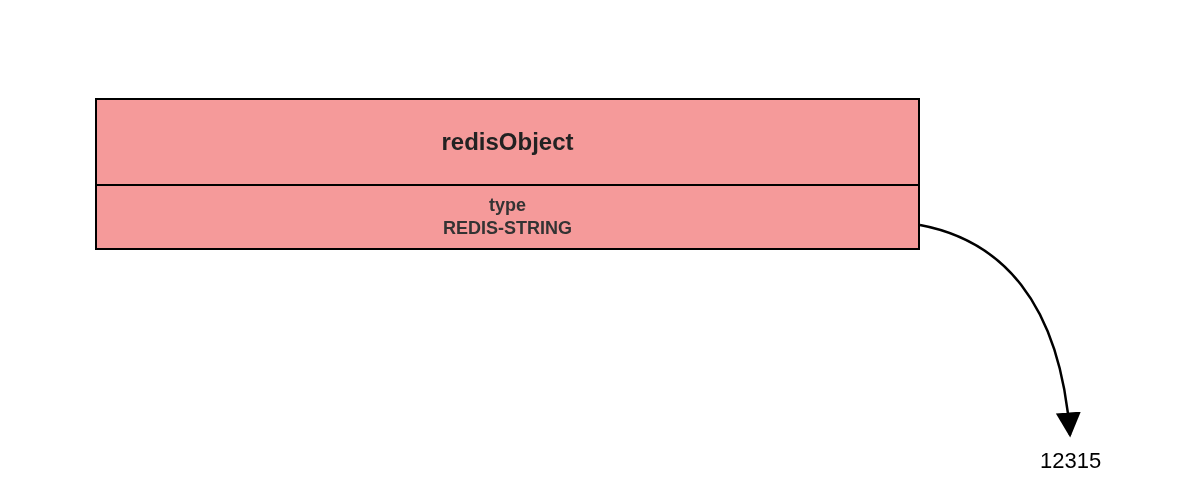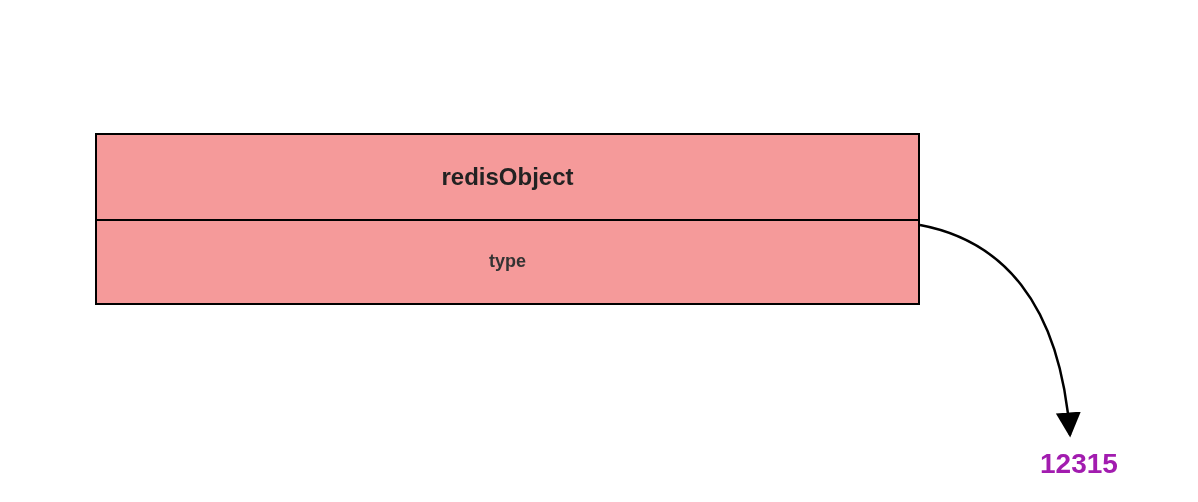--- a/index.html
+++ b/index.html
@@ -9,36 +9,35 @@
     font-family: "Helvetica Neue", Arial, sans-serif;
     width: 1198px;
     height: 502px;
     position: relative;
   }
   .struct {
     position: absolute;
     left: 95px;
     top: 98px;
     width: 825px;
-    margin-top: 35px;
   }
   .header {
     border: 2px solid #000;
     background: #f59a9a;
     height: 84px;
     display: flex;
     align-items: center;
     justify-content: center;
     font-weight: bold;
     font-size: 24px;
     color: #222;
   }
   .row {
     display: flex;
-    height: 84px;
+    height: 64px;
   }
   .cell {
     flex: 1;
     border: 2px solid #000;
     border-top: none;
     background: #f59a9a;
     display: flex;
     flex-direction: column;
     align-items: center;
     justify-content: center;
@@ -47,41 +46,42 @@
     color: #333;
     line-height: 1.3;
   }
   .cell + .cell {
     border-left: none;
   }
   .value {
     position: absolute;
     left: 1040px;
     top: 448px;
-    font-weight: bold;
-    font-size: 28px;
-    color: #a21caf;
+    font-weight: normal;
+    font-size: 22px;
+    color: #000000;
   }
   svg.arrow {
     position: absolute;
     left: 0;
     top: 0;
     width: 1198px;
     height: 502px;
     pointer-events: none;
   }
 </style>
 </head>
 <body>
 
 <div class="struct">
   <div class="header">redisObject</div>
   <div class="row">
     <div class="cell">
       <span>type</span>
+      <span>REDIS-STRING</span>
     </div>
   </div>
 </div>
 
 <svg class="arrow">
   <defs>
     <marker id="arrowhead" markerWidth="12" markerHeight="12" refX="9" refY="5" orient="auto">
       <path d="M0,0 L10,5 L0,10 Z" fill="#000"></path>
     </marker>
   </defs>

